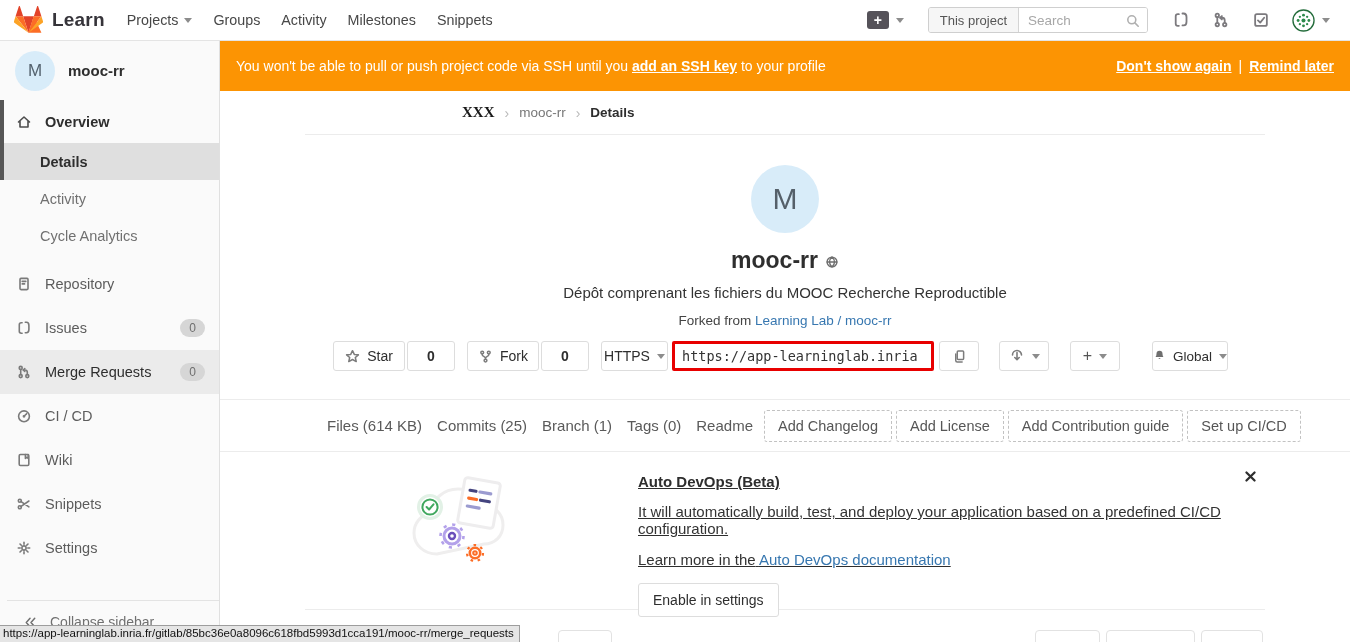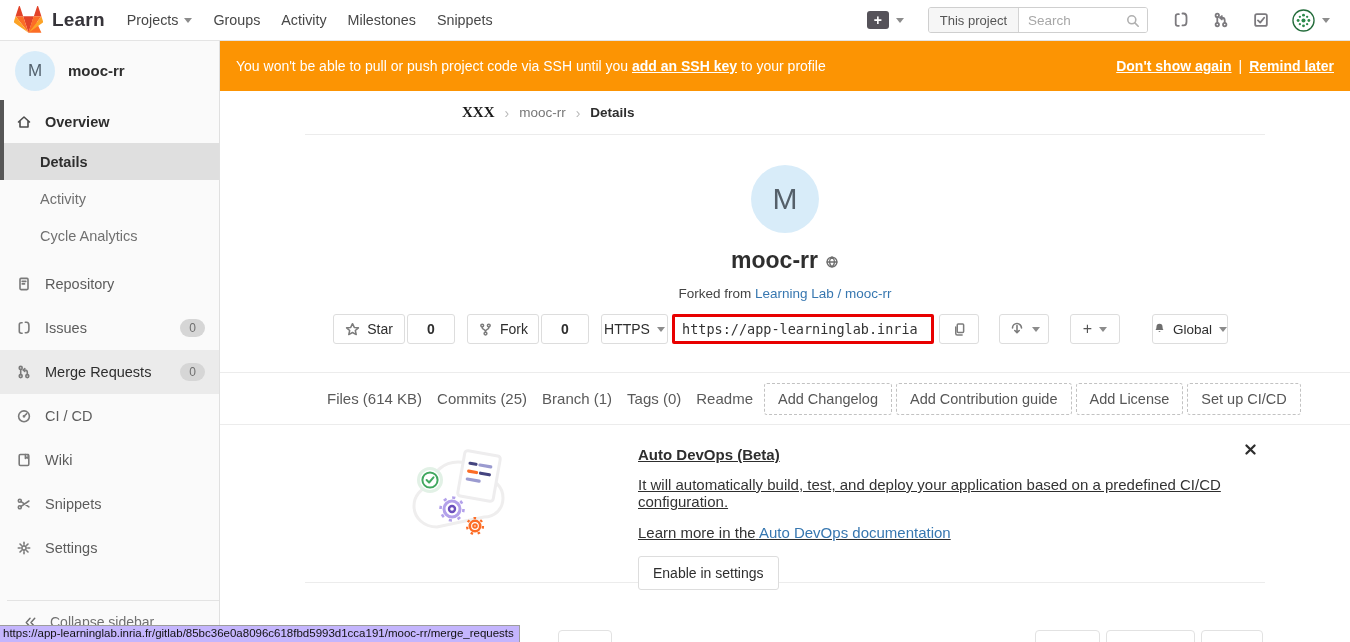--- a/index.html
+++ b/index.html
@@ -108,21 +108,21 @@
   .adv-title { font-size:15px; font-weight:700; margin-bottom:13px; }
   .adv-text { font-size:15px; color:#333; margin-bottom:14px; }
   .adv-learn { font-size:15px; color:#333; margin-bottom:15px; }
   .adv-learn a { color:#3777b0; text-decoration:none; }
   .adv-btn { display:inline-block; border:1px solid #ddd; border-radius:3px; background:#fff;
              font-size:14px; color:#2e2e2e; padding:8px 14px; cursor:pointer; }
   .adv-close { position:absolute; right:8px; top:18px; color:#2e2e2e; cursor:pointer; }
 
   .stub { position:absolute; height:30px; background:#fff; border:1px solid #e2e2e2; border-radius:4px; }
 
-  .statusbar { position:absolute; left:0; bottom:0; height:17px; background:#c4b5fd;
+  .statusbar { position:absolute; left:0; bottom:0; height:17px; background:#e5e5e5;
                border:1px solid #9d9d9d; border-left:none; border-bottom:none; z-index:9;
                font-size:11.5px; color:#111; padding:1px 5px 0 3px; white-space:nowrap; }
 </style>
 </head>
 <body>
 
 <header class="navbar">
   <div class="nav-logo">
     <span>
       <svg width="29" height="28" viewBox="0 0 36 36">
@@ -339,20 +339,21 @@
     <div class="proj-avatar">M</div>
     <div class="proj-title">
       <span>mooc-rr</span>
       <span class="globe">
         <svg class="ic" width="14" height="14" viewBox="0 0 16 16" stroke-width="1.4">
             <circle cx="8" cy="8" r="5.6"></circle>
             <path d="M2.4 8h11.2M8 2.4c-3.8 3.4-3.8 7.8 0 11.2 3.8-3.4 3.8-7.8 0-11.2z"></path>
           </svg>
       </span>
     </div>
+    <div class="proj-desc">Dépôt comprenant les fichiers du MOOC Recherche Reproductible</div>
     <div class="proj-fork">
       <span>Forked from</span>
       <a href="#">Learning Lab / mooc-rr</a>
     </div>
   </section>
 
   <div class="actions">
     <button class="btn w72 gap2">
       <span class="bic">
         <svg class="ic" width="15" height="15" viewBox="0 0 16 16" stroke-width="1.3">
@@ -420,22 +421,22 @@
     </button>
   </div>
 
   <nav class="tabs">
     <a class="tab-link" href="#">Files (614 KB)</a>
     <a class="tab-link" href="#">Commits (25)</a>
     <a class="tab-link" href="#">Branch (1)</a>
     <a class="tab-link" href="#">Tags (0)</a>
     <a class="tab-link" href="#">Readme</a>
     <button class="tab-dash">Add Changelog</button>
+    <button class="tab-dash">Add License</button>
     <button class="tab-dash">Add Contribution guide</button>
-    <button class="tab-dash">Add License</button>
     <button class="tab-dash">Set up CI/CD</button>
   </nav>
 
   <section class="devops">
     <div class="adv-ill">
       <svg width="120" height="112" viewBox="0 0 120 112">
         <path d="M32 92c-13 0-23-9-23-21 0-10 7-18 16-20C27 37 39 27 53 27c12 0 22 7 26 17 11 0 19 8 19 19s-8 19-19 19z" fill="#fff" stroke="#efeeee" stroke-width="3"></path>
         <g transform="rotate(10 74 41)">
           <rect x="56" y="18" width="36" height="46" rx="3" fill="#fff" stroke="#eeedee" stroke-width="3"></rect>
           <g stroke-width="3.2" stroke-linecap="round" fill="none">

